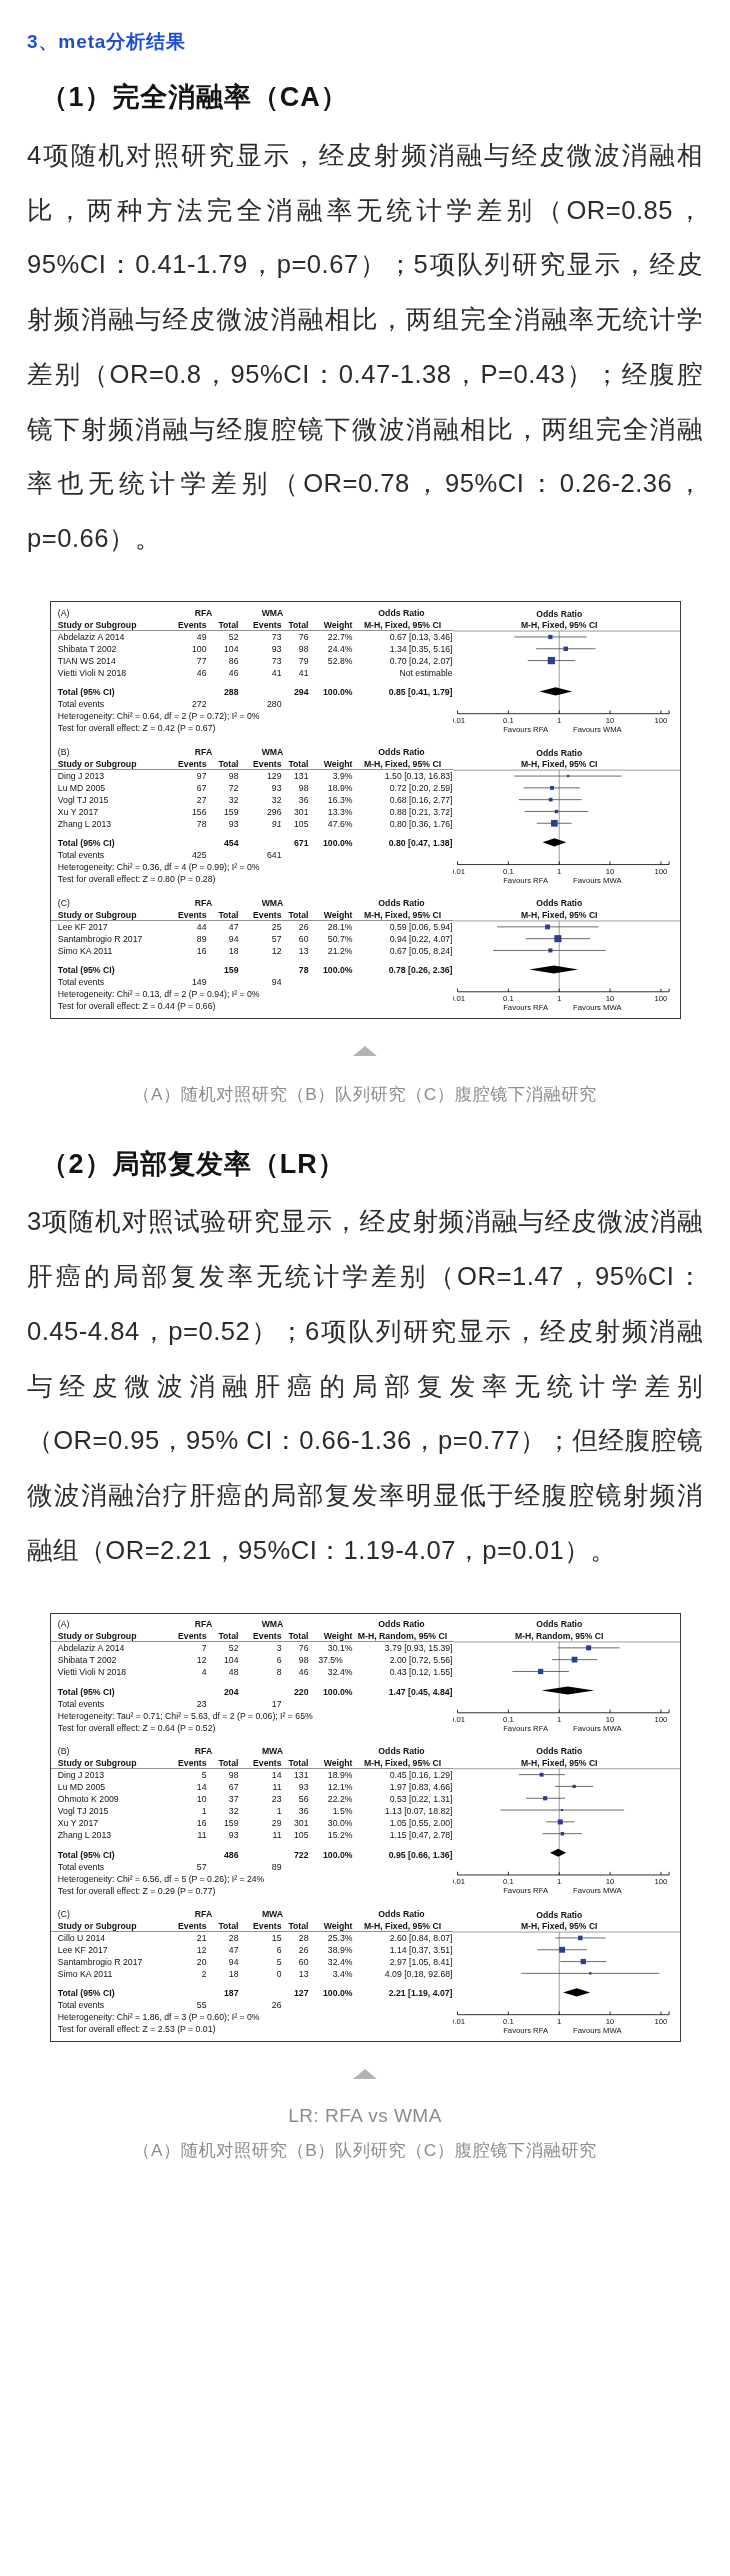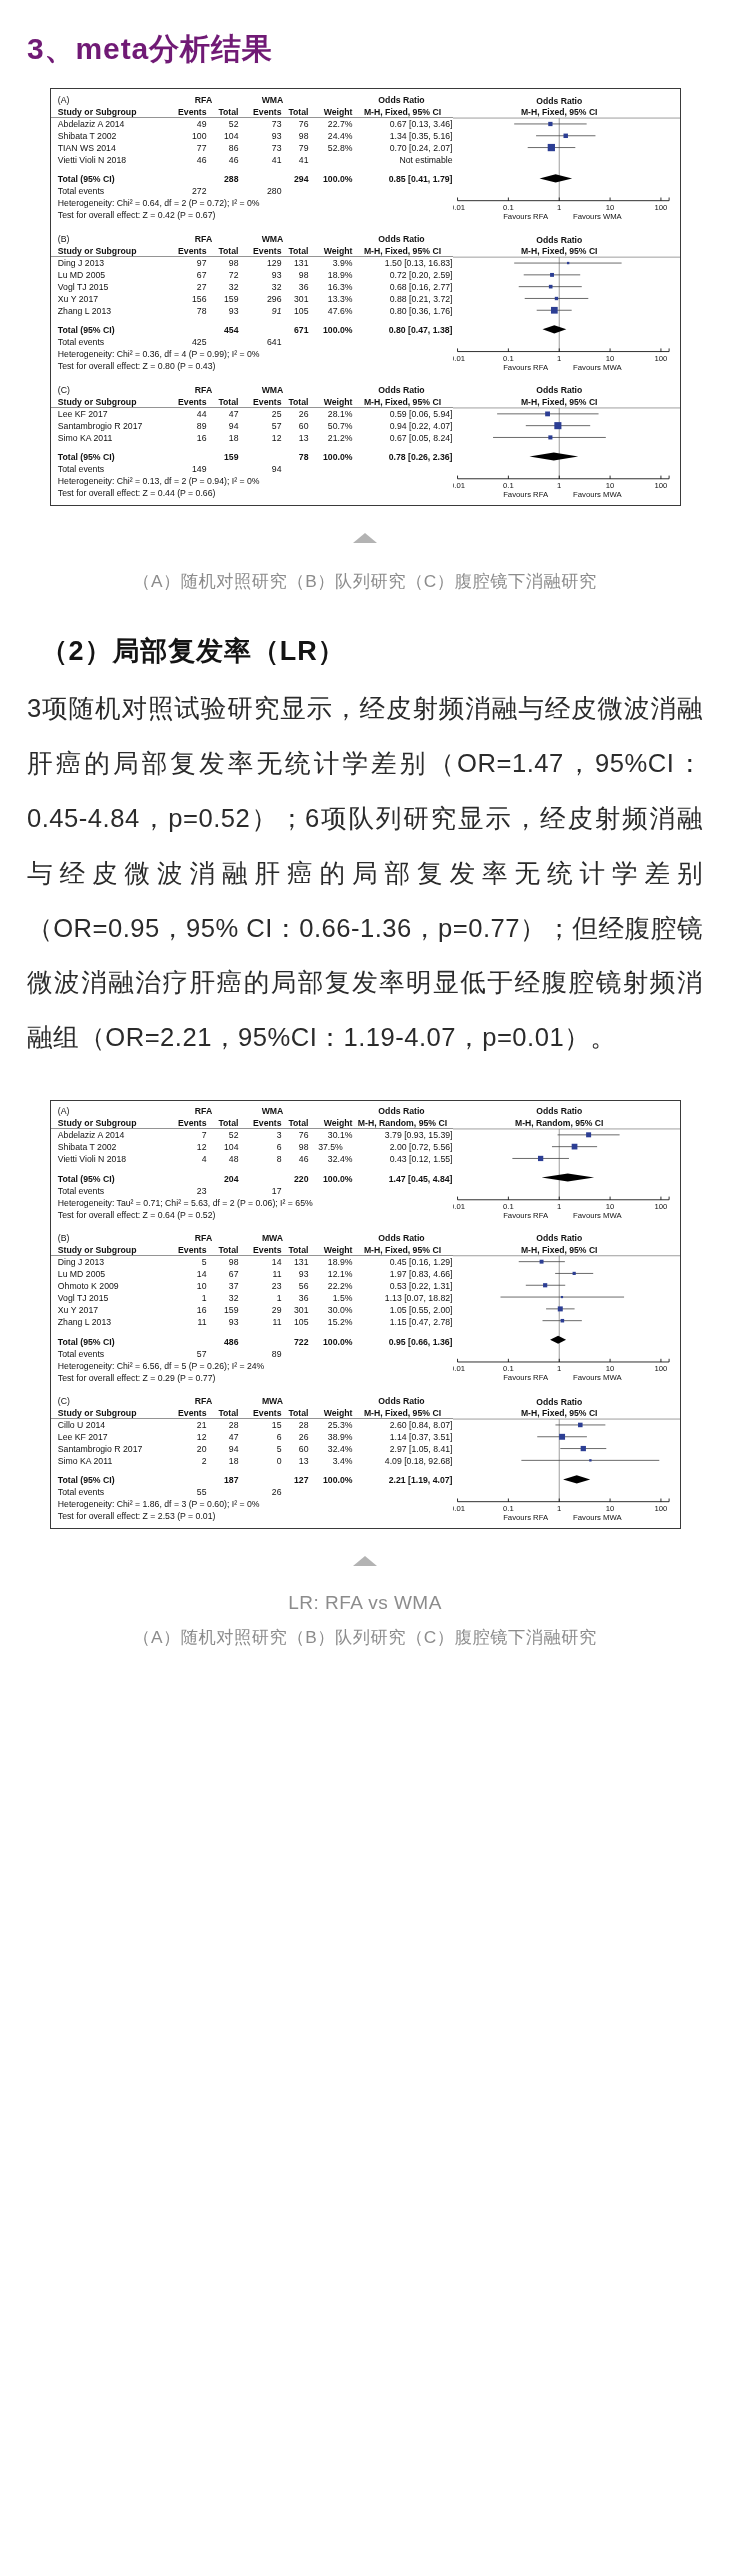--- a/index.html
+++ b/index.html
@@ -1,19 +1,19 @@
 <!DOCTYPE html>
 <html style="font-size:14.6px"><head>
 <meta charset="utf-8">
 <style>
   *{box-sizing:border-box}
   html,body{margin:0;padding:0;background:#fff}
   body{width:730px;font-family:"Liberation Sans","DejaVu Sans",sans-serif;color:#262626}
   .page{padding:18px 27px 33px}
-  .page-title{color:#701a75;font-size:30px;font-weight:700;margin:11px 0 18px;letter-spacing:0.9px}
+  .page-title{color:#1d4ed8;font-size:19px;font-weight:700;margin:11px 0 18px;letter-spacing:0.9px}
   .sec-heading{color:#141414;font-size:27px;font-weight:700;margin:24px 0 12.8px;padding-left:13.7px;letter-spacing:0.9px}
   .body-para{font-size:25.6px;line-height:2.14;color:#2b2b2b;text-align:justify;margin:0 0 35px;letter-spacing:0.5px}
   
   .fp-figure{width:631px;margin:14.6px auto 7.3px;border:0.9px solid #3a3a3a;background:#fff;padding:4.6px 0 3.7px}
   .fp-panel{display:flex;align-items:flex-start;margin-bottom:11px}
   .fp-panel:last-child{margin-bottom:1.8px}
   .fp-table{width:402px;flex:0 0 auto}
   .fp-row{display:flex;height:12px;line-height:12px;font-size:8.7px;color:#111;white-space:nowrap}
   .fp-row.underline{border-bottom:0.9px solid #949494}
   .fp-cell{display:inline-block}
@@ -30,20 +30,22 @@
   .cap-sub{color:#8c8c8c;font-size:17.3px;letter-spacing:0.5px}
 </style>
 </head>
 <body>
 
 <div class="page">
 
   <h2 class="page-title">3、meta分析结果</h2>
 
   <section>
+    <h3 class="sec-heading">（1）完全消融率（CA）</h3>
+    <p class="body-para">4项随机对照研究显示，经皮射频消融与经皮微波消融相比，两种方法完全消融率无统计学差别（OR=0.85，95%CI：0.41-1.79，p=0.67）；5项队列研究显示，经皮射频消融与经皮微波消融相比，两组完全消融率无统计学差别（OR=0.8，95%CI：0.47-1.38，P=0.43）；经腹腔镜下射频消融与经腹腔镜下微波消融相比，两组完全消融率也无统计学差别（OR=0.78，95%CI：0.26-2.36，p=0.66）。</p>
     <div class="fp-figure">
         <div class="fp-panel">
           <div class="fp-table">
             <div class="fp-row">
               <span class="fp-cell left" style="width: 119px;">(A)</span>
               <span class="fp-cell center bold" style="width: 68px;">RFA</span>
               <span class="fp-cell center bold" style="width: 70px;">WMA</span>
               <span class="fp-cell " style="width: 44px;"></span>
               <span class="fp-cell center bold" style="width: 100px;">Odds Ratio</span>
             </div>
@@ -219,21 +221,21 @@
             <div class="fp-row">
               <span class="fp-cell left" style="width: 119px;">Total events</span>
               <span class="fp-cell right" style="width: 37px;">425</span>
               <span class="fp-cell " style="width: 32px;"></span>
               <span class="fp-cell right" style="width: 43px;">641</span>
             </div>
             <div class="fp-row">
               <span class="fp-cell left" style="width: 402px;">Heterogeneity: Chi² = 0.36, df = 4 (P = 0.99); I² = 0%</span>
             </div>
             <div class="fp-row">
-              <span class="fp-cell left" style="width: 402px;">Test for overall effect: Z = 0.80 (P = 0.43)</span>
+              <span class="fp-cell left" style="width: 402px;">Test for overall effect: Z = 0.80 (P = 0.28)</span>
             </div>
           </div>
           <svg width="228" height="140" viewBox="0 0 250 153" xmlns="http://www.w3.org/2000/svg">
             <text x="117" y="10" font-size="9.5" font-weight="bold" text-anchor="middle">Odds Ratio</text>
             <text x="117" y="23" font-size="9.5" font-weight="bold" text-anchor="middle">M-H, Fixed, 95% CI</text>
             <line x1="0" y1="26" x2="250" y2="26" stroke="#949494" stroke-width="1"></line>
             <line x1="117" y1="26" x2="117" y2="130" stroke="#777" stroke-width="0.8"></line>
             <line x1="67.4" y1="32.5" x2="185.7" y2="32.5" stroke="#4a4a4a" stroke-width="0.9"></line>
             <rect x="125.5" y="31.2" width="2.6" height="2.6" fill="#2c3e94"></rect>
             <line x1="77.9" y1="45.5" x2="140.1" y2="45.5" stroke="#4a4a4a" stroke-width="0.9"></line>

